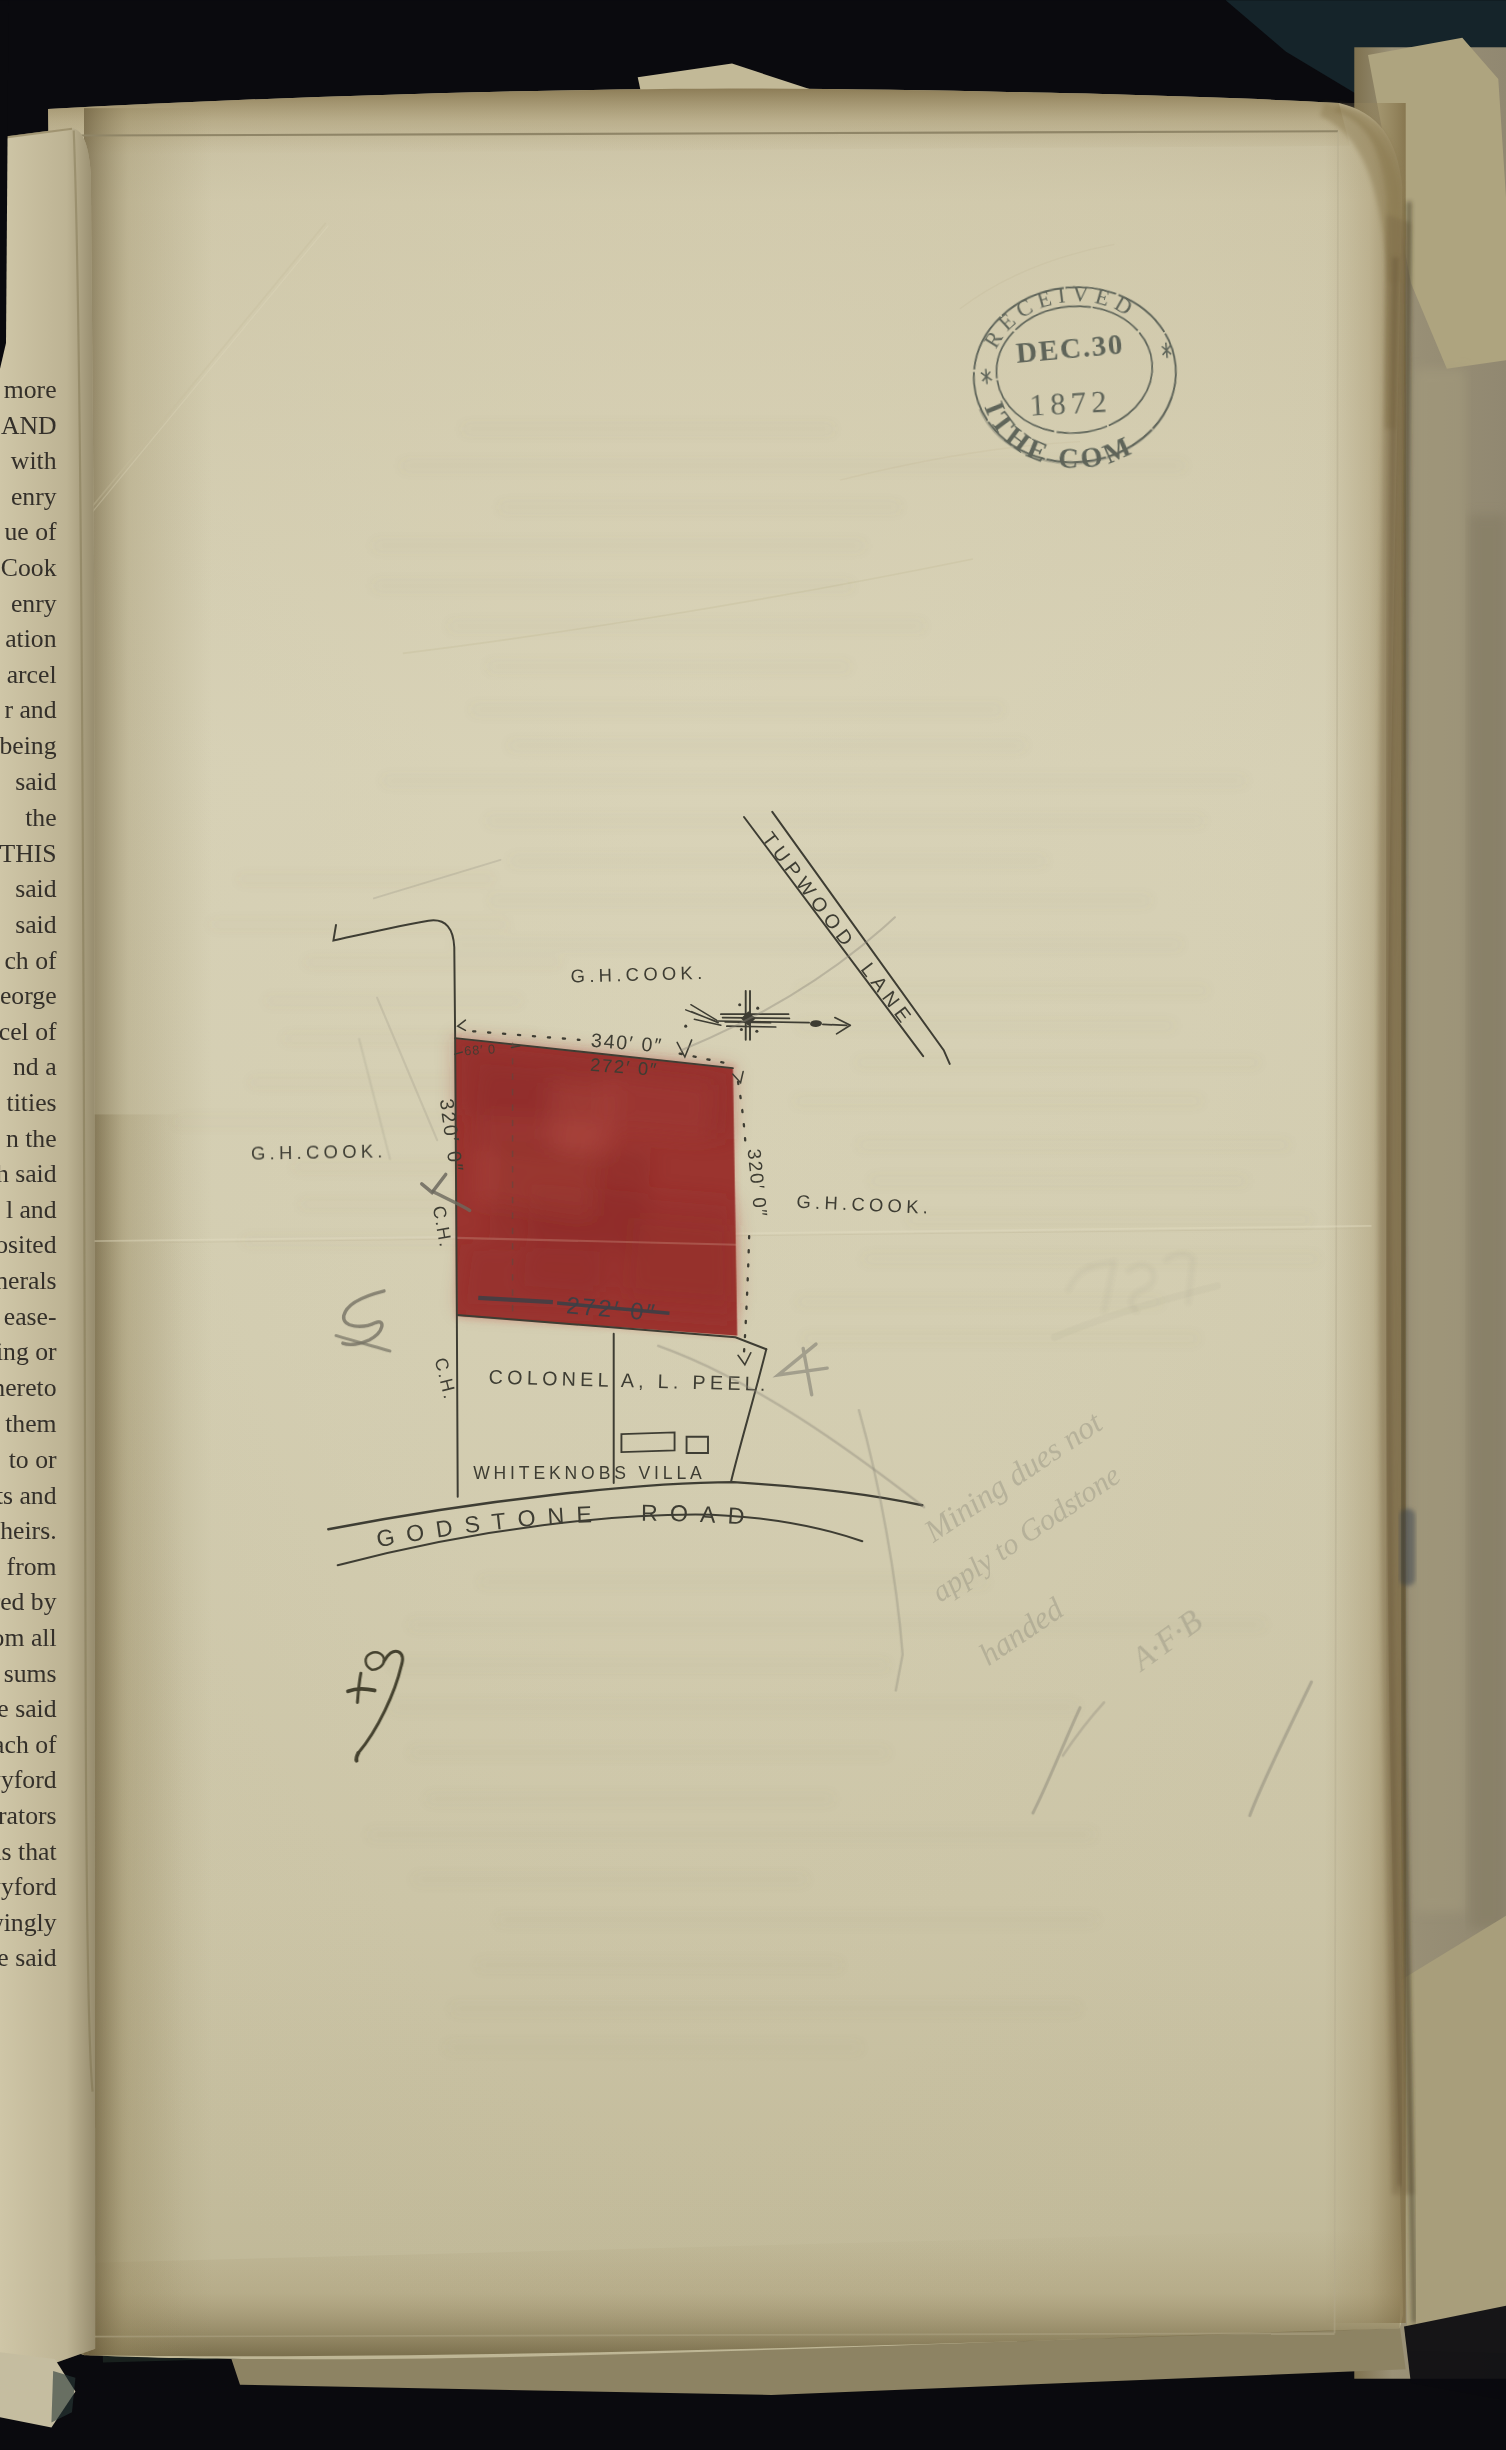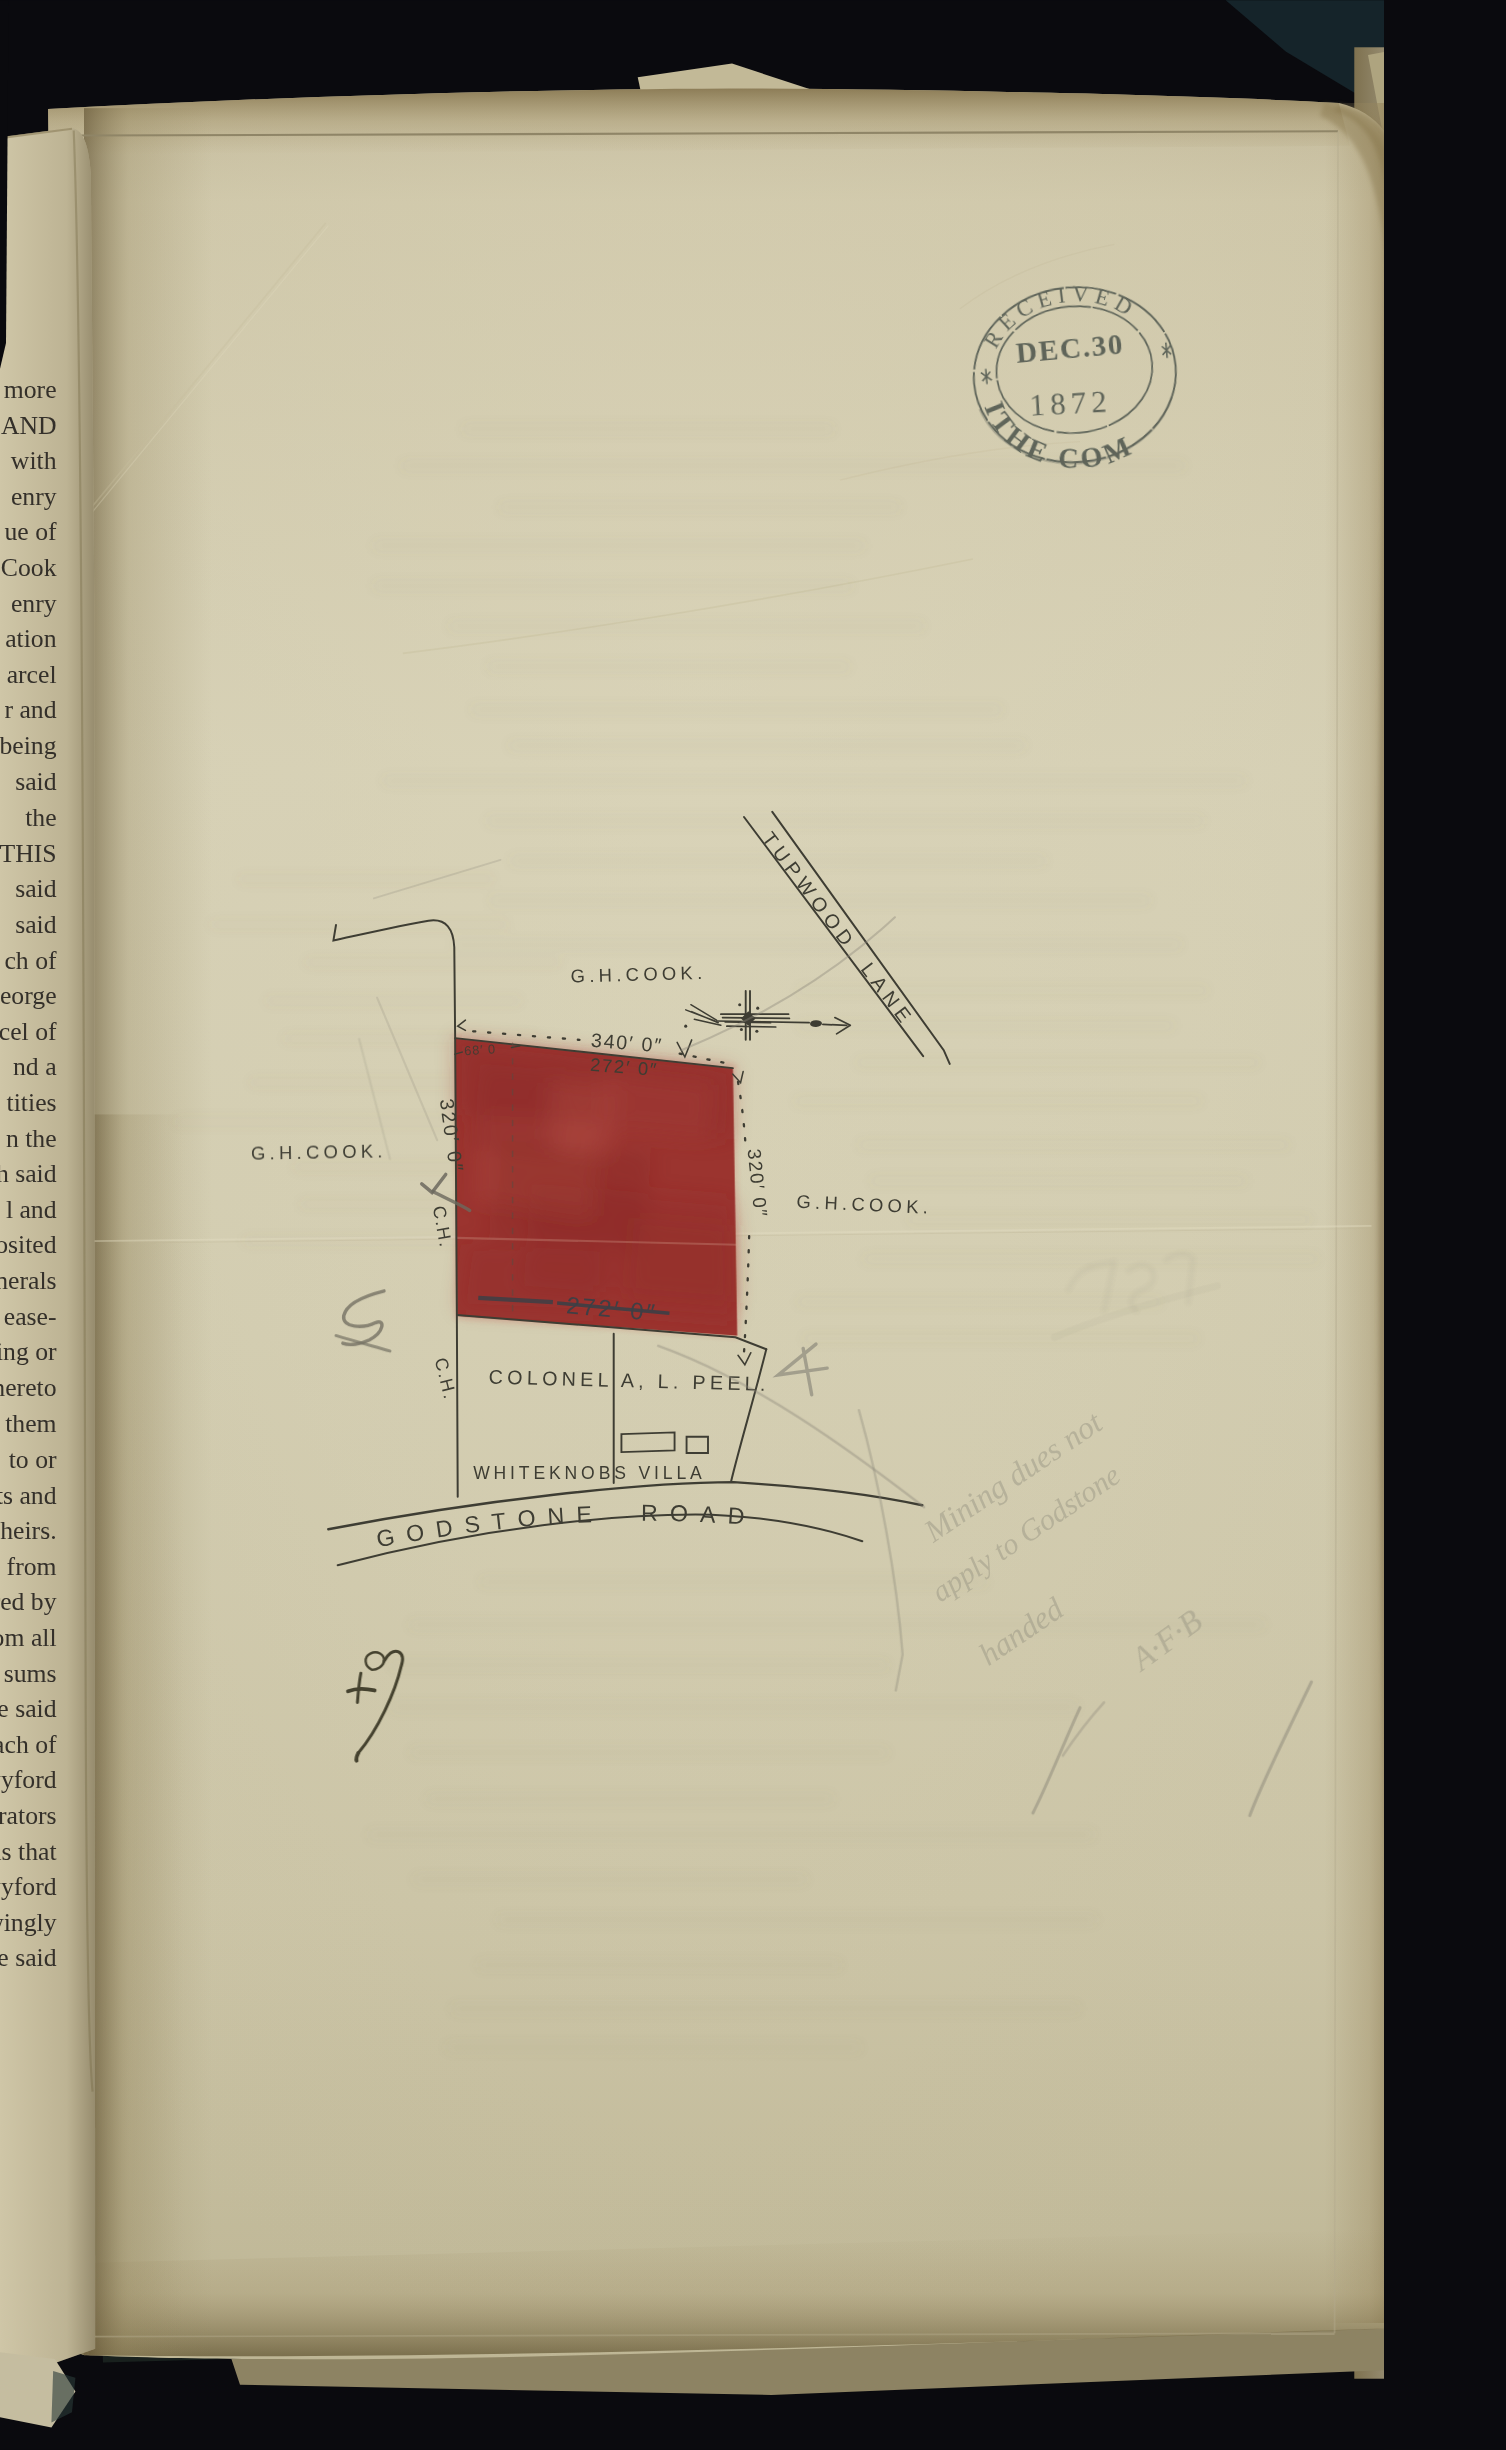--- a/index.html
+++ b/index.html
@@ -1,15 +1,15 @@
 <!DOCTYPE html>
 <html style="font-size:13.7px"><head><meta charset="utf-8">
 <style>
 html,body{margin:0;padding:0;background:#0a0a0e;}
-#page{width:1384px;height:2450px;position:relative;overflow:hidden;font-family:"Liberation Sans",sans-serif;}
+#page{width:1506px;height:2450px;position:relative;overflow:hidden;font-family:"Liberation Sans",sans-serif;}
 svg{position:absolute;top:0;left:0;}
 text{font-family:"Liberation Sans",sans-serif;}
 .serif{font-family:"Liberation Serif",serif;}
 </style></head>
 <body>
 <div id="page">
 <svg width="1506" height="2450" viewBox="0 0 1757 2858">
 <defs>
 <linearGradient id="paperV" x1="0" y1="0" x2="0" y2="1">
 <stop offset="0" stop-color="#c0b697"></stop>

